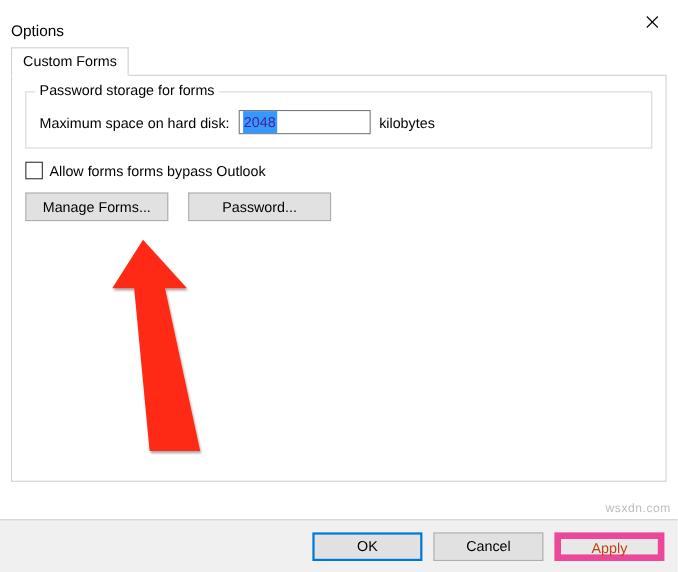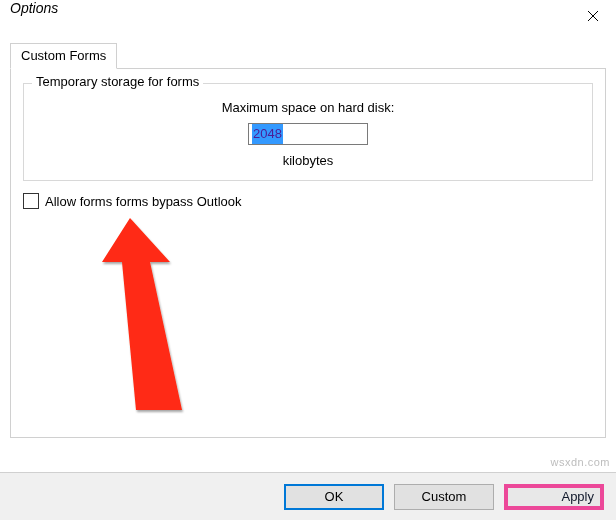--- a/index.html
+++ b/index.html
@@ -7,25 +7,24 @@
     margin: 0; padding: 0;
     width: 616px; height: 520px;
     font-family: "Segoe UI", Tahoma, sans-serif;
     font-size: 13px;
     background: #fff;
     color: #000;
     overflow: hidden;
   }
   .titlebar {
     display: flex;
-    align-items: flex-start;
+    align-items: flex-end;
     justify-content: space-between;
     height: 36px;
     padding: 0 0 0 10px;
-    font-style: italic;
   }
   .titlebar .title { font-size: 14px; }
   .close-btn {
     width: 46px; height: 32px;
     display: flex; align-items: center; justify-content: center;
     font-size: 16px; font-weight: 300;
     cursor: pointer;
   }
   .close-btn svg { width: 12px; height: 12px; }
   .body {
@@ -63,21 +62,20 @@
     position: absolute;
     top: -10px; left: 8px;
     background: #fff;
     padding: 0 4px;
     font-size: 13px;
   }
   .row {
     display: flex;
     align-items: center;
     gap: 8px;
-    flex-direction: column;
   }
   .checkbox-row {
     display: flex;
     align-items: center;
     gap: 6px;
     margin: 6px 0 12px 0;
   }
   .checkbox {
     width: 16px; height: 16px;
     border: 1px solid #333;
@@ -115,25 +113,24 @@
     font-family: inherit; font-size: 13px;
     cursor: pointer;
     background: #e1e1e1;
     border: 1px solid #adadad;
   }
   .footer .fbtn.primary {
     border: 2px solid #0078d7;
     background: #e1e1e1;
   }
   .footer .fbtn.disabled {
-    color: #0f172a;
+    color: #c2410c;
     background: #e8e8e8;
-    border: 4px solid #ec4899;
+    border: 6px solid #ec4899;
     cursor: default;
-    text-align: right;
   }
   .watermark {
     position: absolute;
     right: 6px; bottom: 52px;
     font-size: 11px;
     color: #bdbdbd;
     letter-spacing: 0.5px;
     margin-top: 36px;
   }
   
@@ -177,47 +174,51 @@
   </div>
 </div>
 
 <div class="body">
   <div class="tab-strip">
     <div class="tab">Custom Forms</div>
   </div>
   <div class="tab-panel">
 
     <div class="groupbox">
-      <span class="legend">Temporary storage for forms</span>
+      <span class="legend">Password storage for forms</span>
       <div class="row">
         <span>Maximum space on hard disk:</span>
         <div class="fake-input">
           <span class="sel-text">2048</span>
         </div>
         <span>kilobytes</span>
       </div>
     </div>
 
     <div class="checkbox-row">
       <div class="checkbox"></div>
       <span>Allow forms forms bypass Outlook</span>
     </div>
 
+    <div class="btn-row">
+      <button class="btn">Manage Forms...</button>
+      <button class="btn">Password...</button>
+    </div>
 
   </div>
 </div>
 
 <svg class="arrow" viewBox="0 0 120 220">
   <defs>
     <filter id="ds" x="-20%" y="-20%" width="140%" height="140%">
       <feDropShadow dx="1" dy="2" stdDeviation="1.2" flood-color="#000" flood-opacity="0.35"></feDropShadow>
     </filter>
   </defs>
   <polygon points="38,8 78,52 58,52 90,200 44,200 30,52 10,52" fill="#ff2a12" filter="url(#ds)"></polygon>
 </svg>
 
 <div class="watermark">wsxdn.com</div>
 
 <div class="footer">
   <button class="fbtn primary">OK</button>
-  <button class="fbtn">Custom</button>
+  <button class="fbtn">Cancel</button>
   <button class="fbtn disabled">Apply</button>
 </div>
 
 </body></html>

